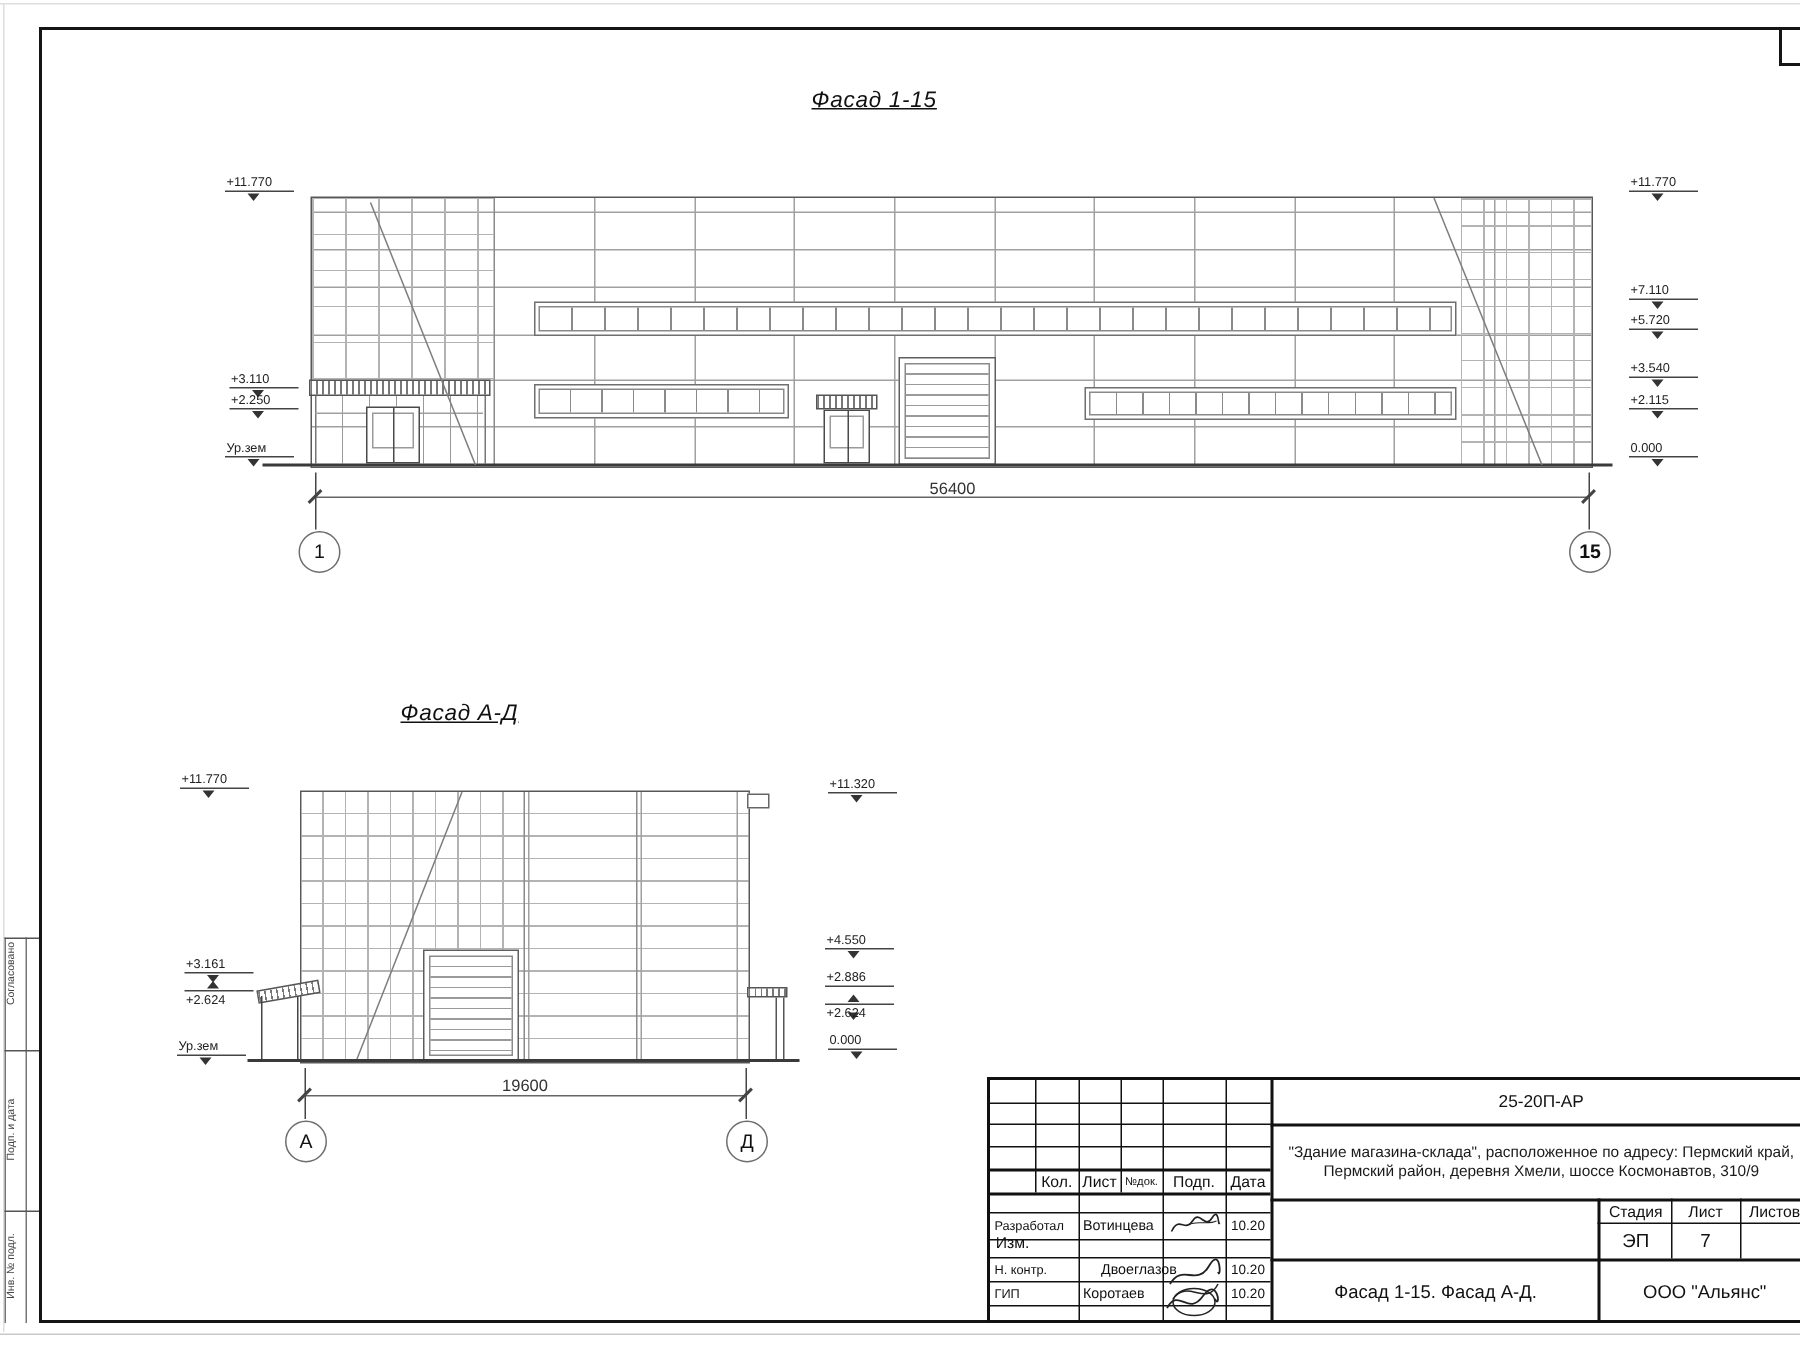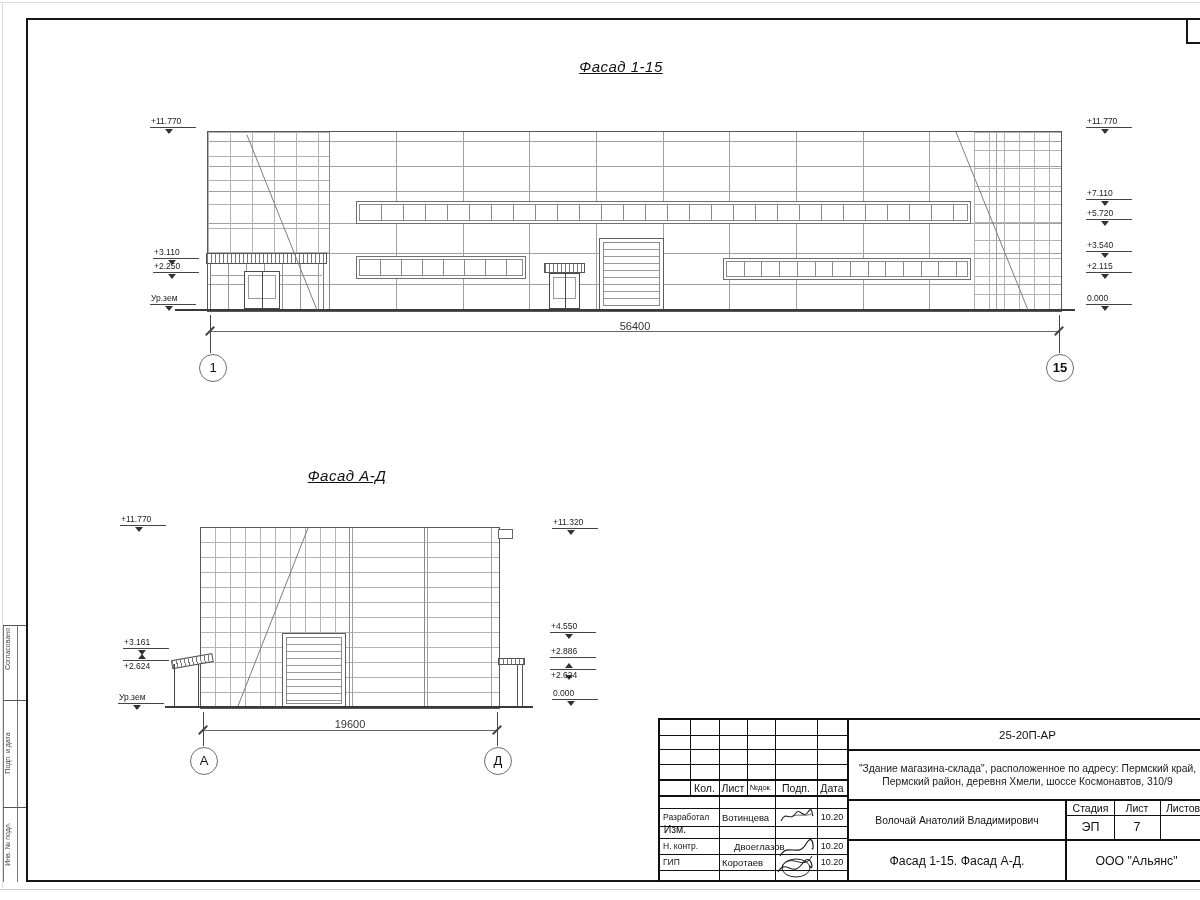--- a/index.html
+++ b/index.html
@@ -3,21 +3,21 @@
 <meta charset="utf-8">
 <style>
   html,body{margin:0;padding:0;background:#fff;}
   .sheet{position:relative;width:1200px;height:900px;background:#fff;overflow:hidden;
          font-family:"Liberation Sans",sans-serif;color:#1a1a1a;}
   .abs{position:absolute;}
   .hl{position:absolute;height:1px;background:#a0a0a0;}
   .vl{position:absolute;width:1px;background:#a0a0a0;}
   .dk{background:#454545;}
   .frame{background:#151515;}
-  .dwg-title{position:absolute;font-style:italic;font-size:15px;text-align:center;
+  .dwg-title{position:absolute;font-style:italic;font-size:15px;text-align:left;
              text-decoration:underline;color:#111;letter-spacing:.5px;}
   .dim-text{position:absolute;font-size:11px;color:#333;text-align:center;}
   .tick{position:absolute;width:12px;height:2px;background:#444;transform:rotate(-45deg);}
   .axis-circle{position:absolute;width:26px;height:26px;border:1px solid #6e6e6e;border-radius:50%;
                text-align:center;line-height:26px;font-size:13px;background:#fff;color:#111;}
   .elev{position:absolute;display:flex;flex-direction:column;font-size:8.5px;line-height:1.05;color:#222;width:46px;}
   .elev .lbl{display:block;border-bottom:1px solid #444;padding:0 1px 1px;white-space:nowrap;}
   .elev .flag{width:0;height:0;border-left:4px solid transparent;border-right:4px solid transparent;
               border-top:5px solid #333;margin-left:15px;margin-top:1px;}
   .elev.inv{flex-direction:column-reverse;}
@@ -308,21 +308,20 @@
       <path d="M8,18 C16,4 26,20 34,6 S42,16 40,10 M6,34 C14,20 20,40 30,26 S42,36 38,28" stroke="#222" stroke-width="1.2" fill="none"></path>
       <path d="M10,28 C20,14 32,34 40,18" stroke="#222" stroke-width="1" fill="none"></path>
       <ellipse cx="24" cy="30" rx="14" ry="9" stroke="#222" stroke-width="1" fill="none"></ellipse>
     </svg>
 
     <div class="tb-text" style="left:189px;top:0;width:357px;height:29px;font-size:11.5px;">25-20П-АР</div>
     <div class="abs" style="left:189px;top:31px;width:357px;height:48px;display:flex;flex-direction:column;align-items:center;justify-content:center;text-align:center;">
       <div style="font-size:10.3px;line-height:13px;">"Здание магазина-склада", расположенное по адресу: Пермский край,</div>
       <div style="font-size:10.3px;line-height:13px;">Пермский район, деревня Хмели, шоссе Космонавтов, 310/9</div>
     </div>
-    <div class="tb-text" style="left:189px;top:81px;width:216px;height:38px;font-size:10.3px;">Волочай Анатолий Владимирович</div>
     <div class="tb-text" style="left:407px;top:80px;width:47px;height:15px;font-size:10.5px;">Стадия</div>
     <div class="tb-text" style="left:454px;top:80px;width:46px;height:15px;font-size:10.5px;">Лист</div>
     <div class="tb-text" style="left:500px;top:80px;width:46px;height:15px;font-size:10.5px;">Листов</div>
     <div class="tb-text" style="left:407px;top:96px;width:47px;height:22px;font-size:12.5px;">ЭП</div>
     <div class="tb-text" style="left:454px;top:96px;width:46px;height:22px;font-size:12.5px;">7</div>
     <div class="tb-text" style="left:189px;top:121px;width:216px;height:39px;font-size:12.3px;">Фасад 1-15. Фасад А-Д.</div>
     <div class="tb-text" style="left:407px;top:121px;width:139px;height:39px;font-size:12.3px;">ООО "Альянс"</div>
   </div>
 
 </div>

